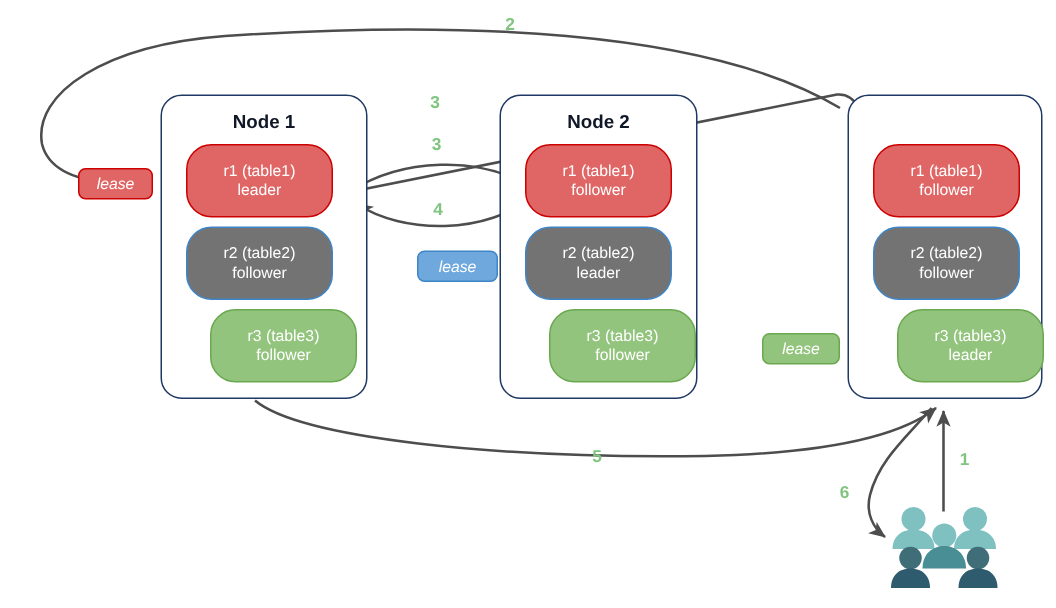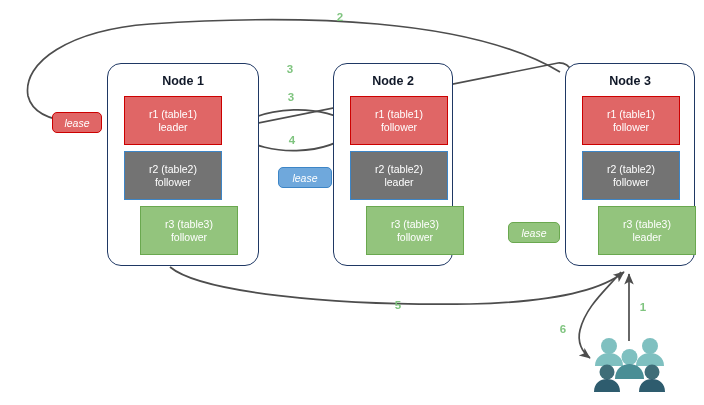--- a/index.html
+++ b/index.html
@@ -38,21 +38,21 @@
     text-align: center;
     font-size: 12.5px;
     font-weight: bold;
     color: #101828;
   }
   .replica {
     position: absolute;
     left: 16px;
     width: 98px;
     height: 49px;
-    border-radius: 0;
+    border-radius: 17px;
     box-sizing: border-box;
     display: flex;
     flex-direction: column;
     align-items: center;
     justify-content: center;
     color: #ffffff;
     font-size: 10.5px;
     line-height: 13px;
     text-align: center;
   }
@@ -117,54 +117,53 @@
 
     <path d="M 356,130 C 325,157 268,156 238,136" fill="none" stroke="#4d4d4d" stroke-width="1.7" marker-end="url(#arrowhead)"></path>
 
     <path d="M 170,267 C 200,292 330,306 470,304 C 560,302 604,288 624,272" fill="none" stroke="#4d4d4d" stroke-width="1.7" marker-end="url(#arrowhead)"></path>
 
     <path d="M 629,341 L 629,274" fill="none" stroke="#4d4d4d" stroke-width="1.7" marker-end="url(#arrowhead)"></path>
 
     <path d="M 621,272 C 606,290 586,306 580,330 C 577,342 582,352 590,358" fill="none" stroke="#4d4d4d" stroke-width="1.7" marker-end="url(#arrowhead)"></path>
   </svg>
 
-  <div class="node-box" style="left:107px; top:63px; width:152px; height:203px;">
+  <div class="node-box" style="left:107px; top:63px; width:138px; height:203px;">
     <div class="node-title">Node 1</div>
     <div class="replica rep-red r-slot1">
       <span class="ln">r1 (table1)</span>
       <span class="ln">leader</span>
     </div>
     <div class="replica rep-blue r-slot2">
       <span class="ln">r2 (table2)</span>
       <span class="ln">follower</span>
     </div>
     <div class="replica rep-green r-slot3">
       <span class="ln">r3 (table3)</span>
       <span class="ln">follower</span>
     </div>
   </div>
 
-  <div class="node-box" style="left:333px; top:63px; width:120px; height:203px;">
+  <div class="node-box" style="left:333px; top:63px; width:132px; height:203px;">
     <div class="node-title">Node 2</div>
     <div class="replica rep-red r-slot1">
       <span class="ln">r1 (table1)</span>
       <span class="ln">follower</span>
     </div>
     <div class="replica rep-blue r-slot2">
       <span class="ln">r2 (table2)</span>
       <span class="ln">leader</span>
     </div>
     <div class="replica rep-green r-slot3">
       <span class="ln">r3 (table3)</span>
       <span class="ln">follower</span>
     </div>
   </div>
 
   <div class="node-box" style="left:565px; top:63px; width:130px; height:203px;">
-    <div class="node-title">Node 3</div>
     <div class="replica rep-red r-slot1">
       <span class="ln">r1 (table1)</span>
       <span class="ln">follower</span>
     </div>
     <div class="replica rep-blue r-slot2">
       <span class="ln">r2 (table2)</span>
       <span class="ln">follower</span>
     </div>
     <div class="replica rep-green r-slot3">
       <span class="ln">r3 (table3)</span>

